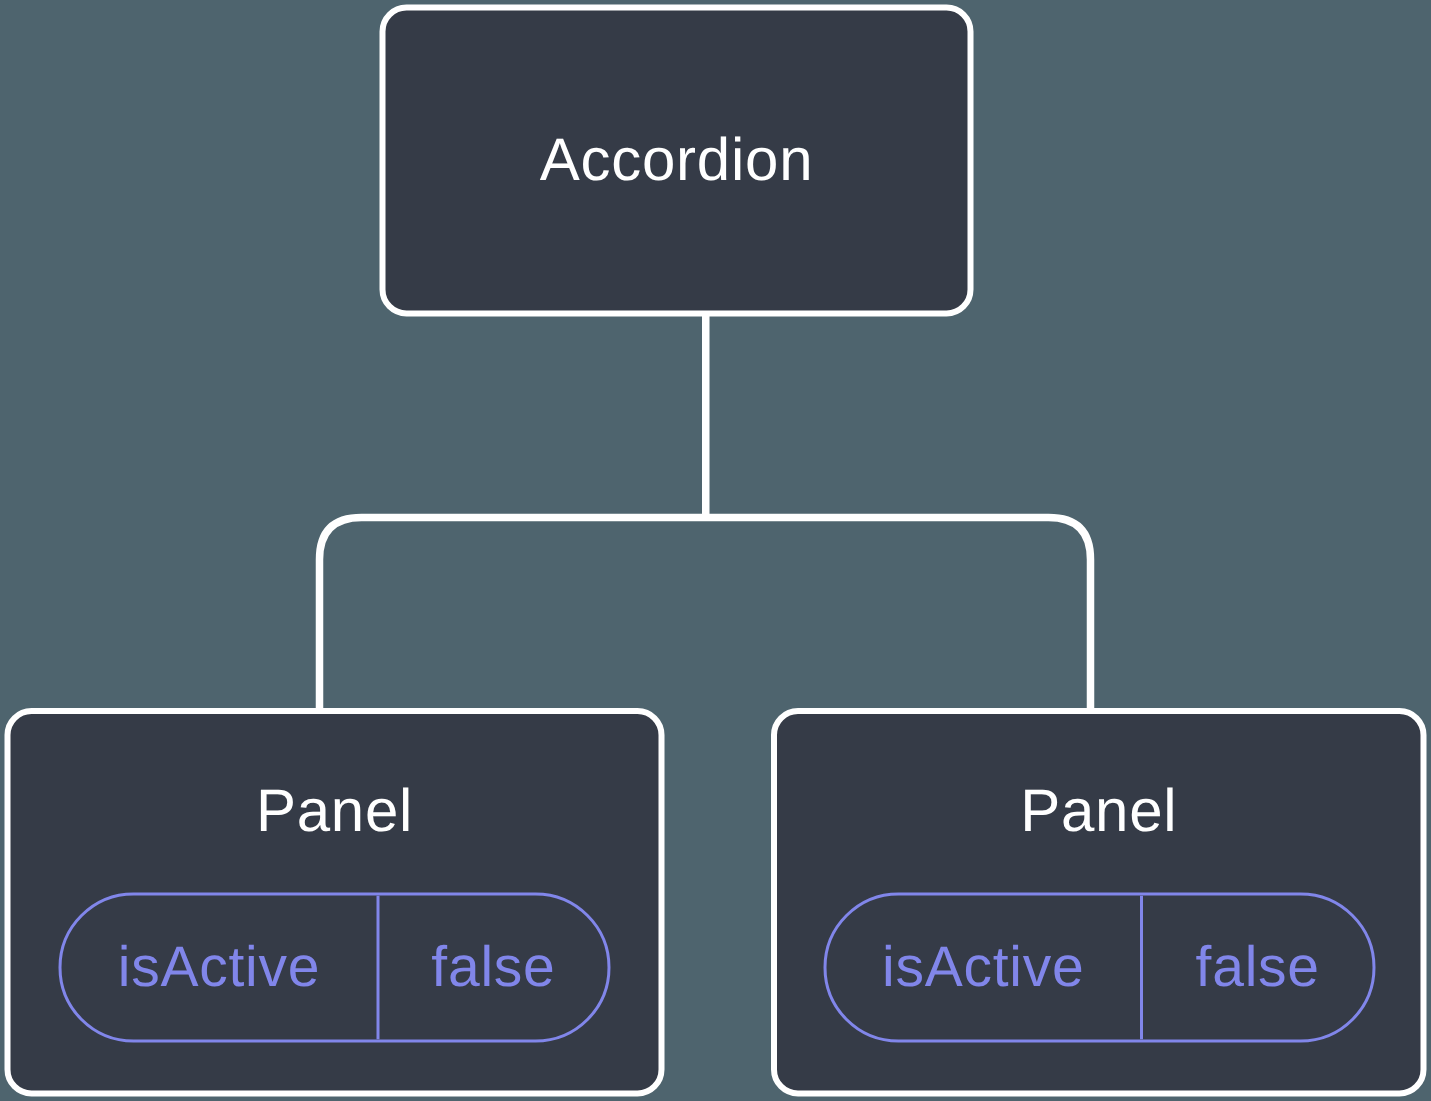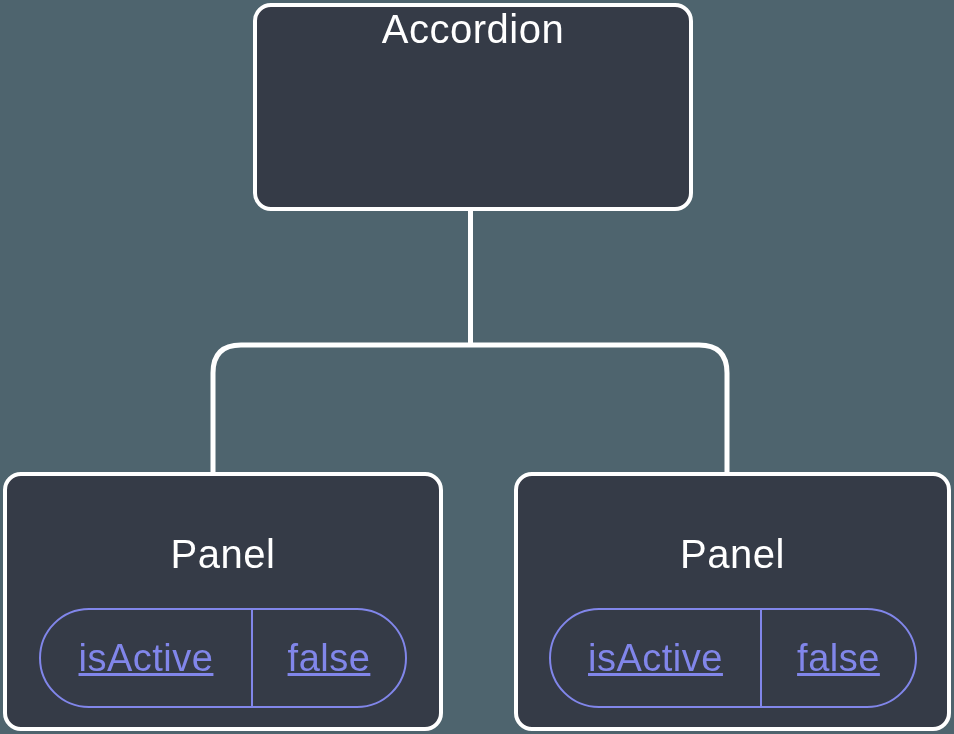--- a/index.html
+++ b/index.html
@@ -28,43 +28,44 @@
   .node {
     position: absolute;
     box-sizing: border-box;
     background: var(--node-fill, #353b47);
     border: 4px solid var(--node-border, #ffffff);
     border-radius: 18px;
   }
   .node-root {
     left: 253px;
     top: 3px;
-    width: 440px;
+    width: 396px;
     height: 208px;
     display: flex;
+    align-items: center;
     justify-content: center;
   }
   .node-label {
     color: var(--label, #ffffff);
     font-size: 40px;
     font-weight: 500;
     letter-spacing: 0.5px;
     white-space: nowrap;
   }
   .node-panel {
     top: 472px;
     height: 259px;
     display: flex;
     flex-direction: column;
     align-items: center;
   }
   .node-panel-left  { left: 3px;   width: 440px; }
   .node-panel-right { left: 514px; width: 437px; }
   .panel-title {
-    margin-top: 50px;
+    margin-top: 37px;
     line-height: 56px;
     height: 56px;
   }
   .state-pill {
     box-sizing: border-box;
     margin-top: 26px;
     width: 368px;
     height: 100px;
     border: 2.5px solid var(--accent, #8186ea);
     border-radius: 50px;
@@ -73,21 +74,20 @@
     overflow: hidden;
   }
   .pill-cell {
     display: flex;
     align-items: center;
     justify-content: center;
     color: var(--accent, #8186ea);
     font-size: 38px;
     letter-spacing: 0.5px;
     white-space: nowrap;
-    text-decoration: underline;
   }
   .pill-key {
     width: 58%;
     border-right: 2.5px solid var(--accent, #8186ea);
   }
   .pill-value {
     width: 42%;
     text-align: center;
   }
 </style>

